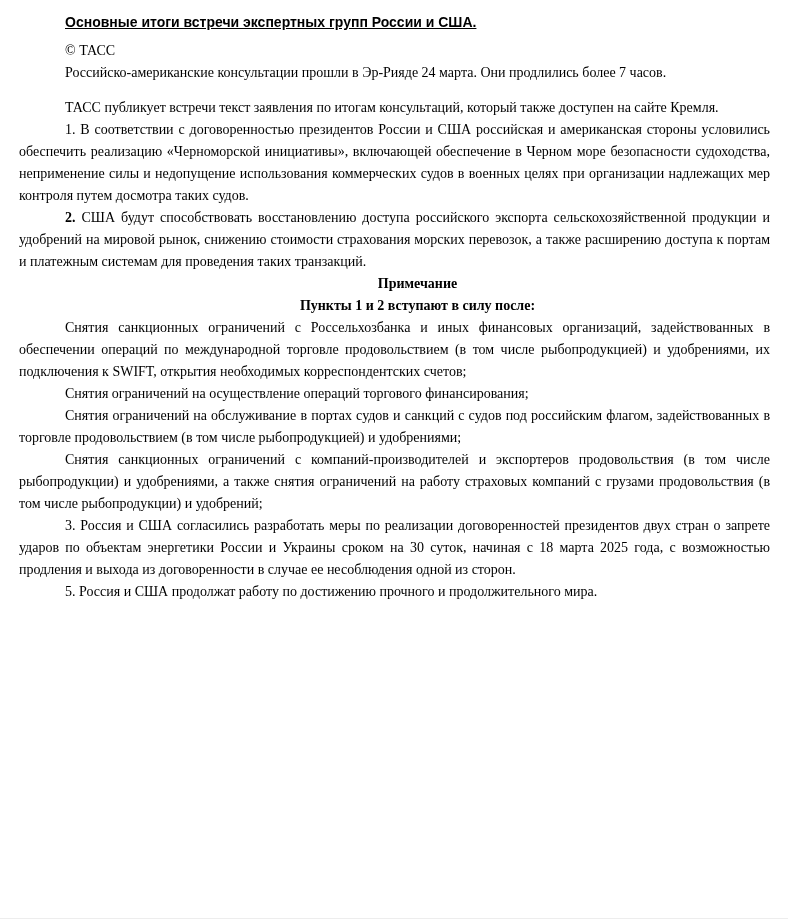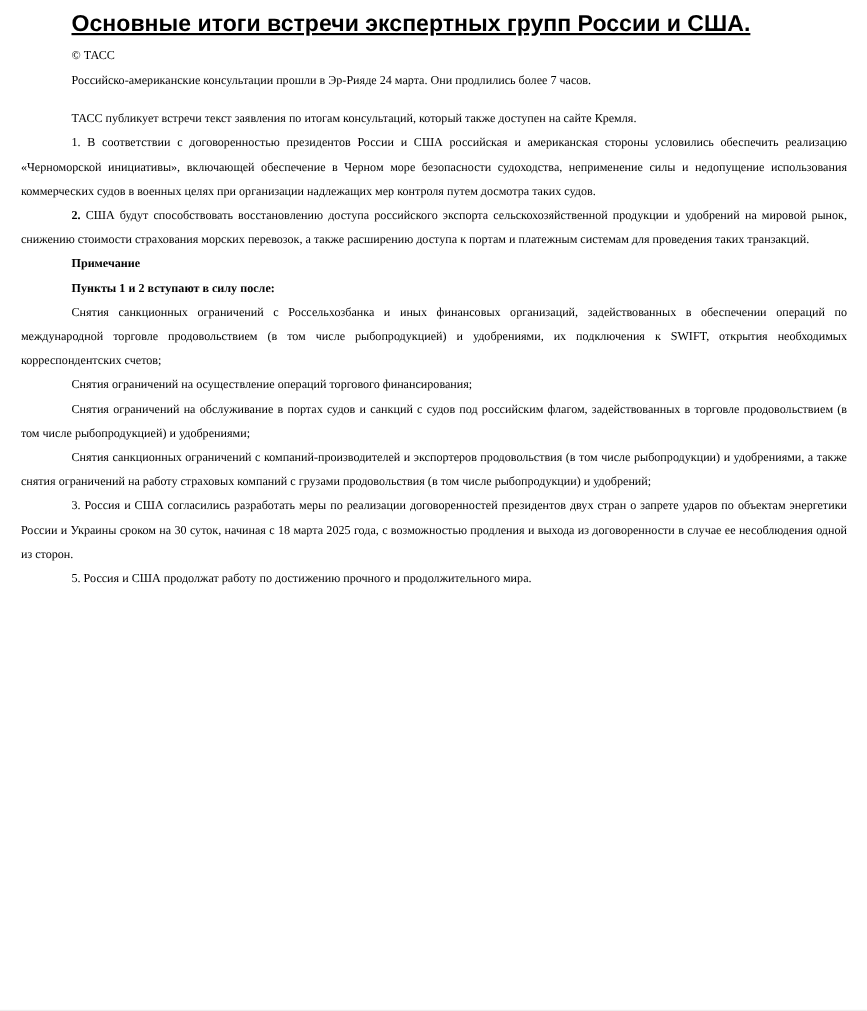--- a/index.html
+++ b/index.html
@@ -17,42 +17,42 @@
     box-sizing: border-box;
     width: 788px;
     height: 919px;
     padding: 7px 18px 0 19px;
     background: #ffffff;
     color: #000000;
   }
   .title {
     font-family: "Liberation Sans", "DejaVu Sans", sans-serif;
     font-weight: bold;
-    font-size: 21px;
+    font-size: 14px;
     line-height: 30px;
     text-decoration: underline;
     text-indent: 46px;
     margin: 0 0 3px 0;
     color: #000000;
   }
   p.body {
     font-family: "Liberation Serif", "DejaVu Serif", serif;
-    font-size: 11px;
+    font-size: 14px;
     line-height: 22px;
     margin: 0;
     text-indent: 46px;
     text-align: justify;
     color: #000000;
   }
   p.copyright {
     text-align: left;
   }
   p.bold {
     font-weight: bold;
-    text-align: left;
+    text-align: center;
   }
   .spacer {
     height: 13px;
   }
   .bottom-edge {
     position: absolute;
     left: 0;
     bottom: 0;
     width: 788px;
     height: 1px;

